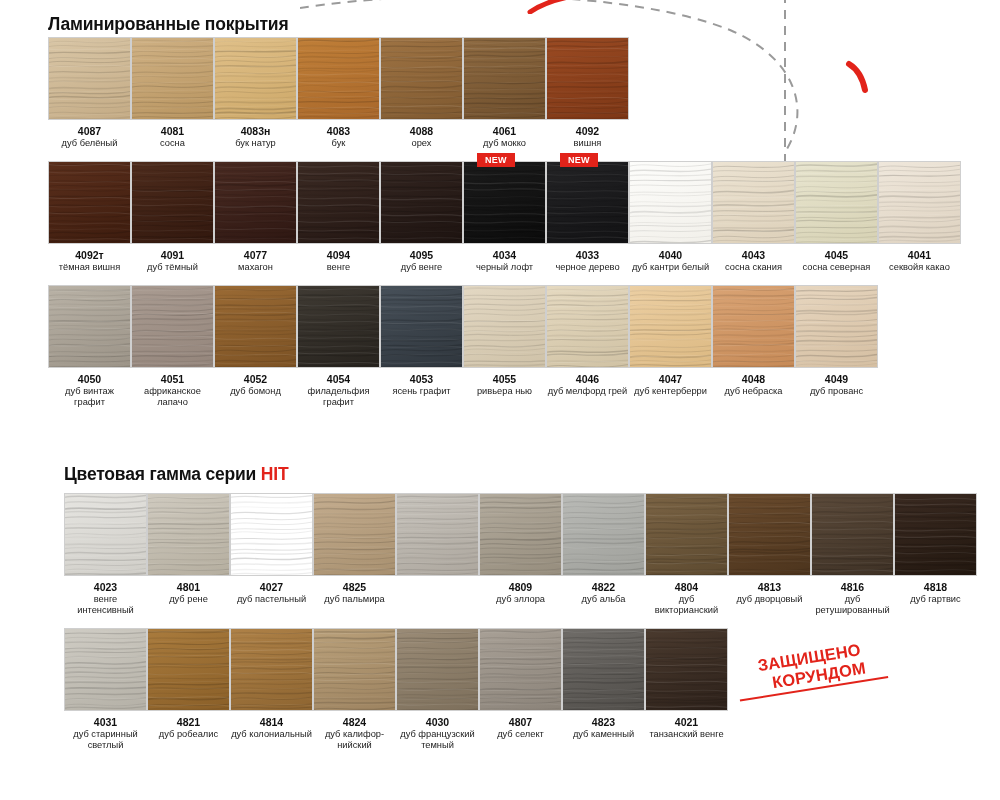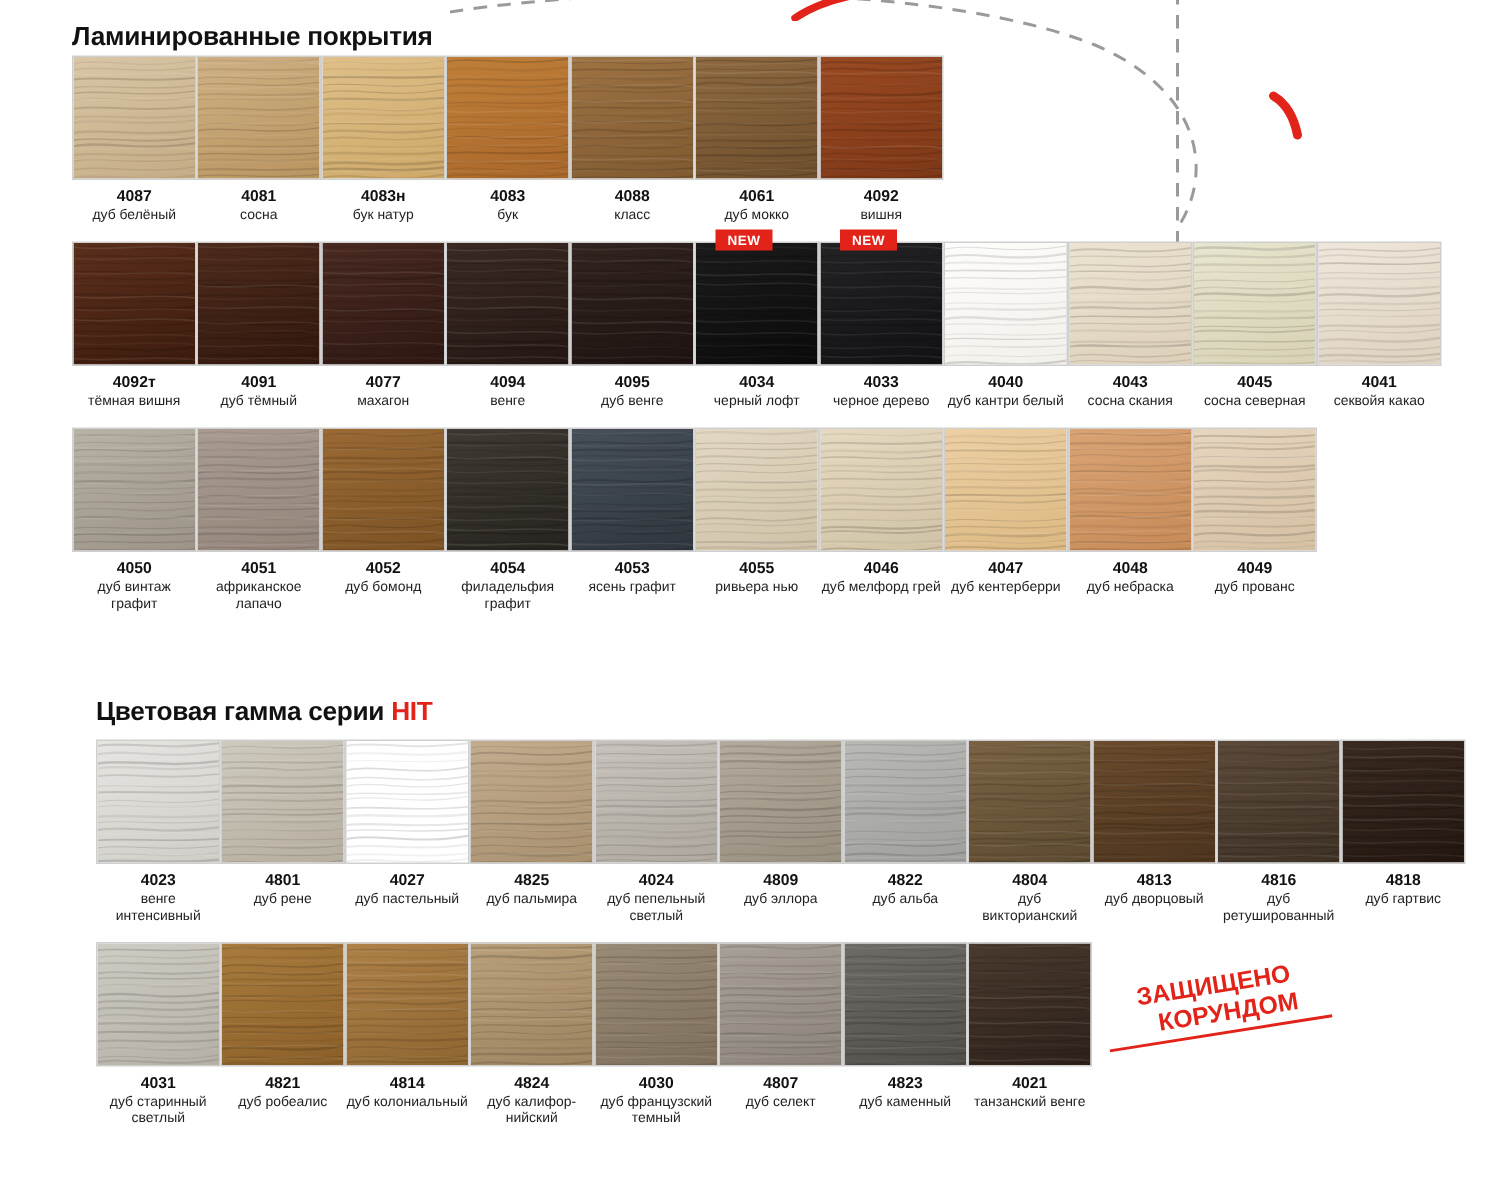--- a/index.html
+++ b/index.html
@@ -262,21 +262,21 @@
                 <path d="M0 38.1 C 25 41.1, 55 35.1, 83 39.1" stroke="rgba(255,255,255,0.06)" stroke-width="1.1" fill="none"></path>
                 <path d="M0 44.1 C 25 47.1, 55 41.1, 83 45.1" stroke="rgba(255,255,255,0.19)" stroke-width="1.1" fill="none"></path>
                 <path d="M0 53.6 C 25 56.6, 55 50.6, 83 54.6" stroke="rgba(255,255,255,0.14)" stroke-width="1.1" fill="none"></path>
                 <path d="M0 60.5 C 25 63.5, 55 57.5, 83 61.5" stroke="rgba(255,255,255,0.09)" stroke-width="1.1" fill="none"></path>
                 <path d="M0 69.6 C 25 72.6, 55 66.6, 83 70.6" stroke="rgba(255,255,255,0.19)" stroke-width="1.1" fill="none"></path>
                 <path d="M0 77.3 C 25 80.3, 55 74.3, 83 78.3" stroke="rgba(255,255,255,0.08)" stroke-width="1.1" fill="none"></path>
               </svg>
             </div>
             <div class="cap">
               <div class="code">4088</div>
-              <div class="name">класс</div>
+              <div class="name">орех</div>
             </div>
           </div>
           <div class="cell">
             <div class="sw" style="background:linear-gradient(160deg, #8e6a41, #6e4e2c);">
               <svg class="grain" viewBox="0 0 83 83" preserveAspectRatio="none">
                 <path d="M0 3.1 C 20 -0.1, 45 6.2, 83 1.5" stroke="rgba(0,0,0,0.29)" stroke-width="1.16" fill="none"></path>
                 <path d="M0 8.9 C 20 6.0, 45 11.8, 83 7.5" stroke="rgba(0,0,0,0.28)" stroke-width="0.69" fill="none"></path>
                 <path d="M0 14.4 C 20 12.9, 45 15.9, 83 13.6" stroke="rgba(0,0,0,0.25)" stroke-width="1.30" fill="none"></path>
                 <path d="M0 18.9 C 20 14.4, 45 23.3, 83 16.7" stroke="rgba(0,0,0,0.27)" stroke-width="1.52" fill="none"></path>
                 <path d="M0 24.9 C 20 23.3, 45 26.5, 83 24.1" stroke="rgba(0,0,0,0.18)" stroke-width="1.17" fill="none"></path>
@@ -1284,24 +1284,20 @@
                 <path d="M0 20.4 C 25 23.4, 55 17.4, 83 21.4" stroke="rgba(255,255,255,0.17)" stroke-width="1.1" fill="none"></path>
                 <path d="M0 27.8 C 25 30.8, 55 24.8, 83 28.8" stroke="rgba(255,255,255,0.17)" stroke-width="1.1" fill="none"></path>
                 <path d="M0 36.8 C 25 39.8, 55 33.8, 83 37.8" stroke="rgba(255,255,255,0.11)" stroke-width="1.1" fill="none"></path>
                 <path d="M0 46.2 C 25 49.2, 55 43.2, 83 47.2" stroke="rgba(255,255,255,0.19)" stroke-width="1.1" fill="none"></path>
                 <path d="M0 53.4 C 25 56.4, 55 50.4, 83 54.4" stroke="rgba(255,255,255,0.10)" stroke-width="1.1" fill="none"></path>
                 <path d="M0 61.3 C 25 64.3, 55 58.3, 83 62.3" stroke="rgba(255,255,255,0.10)" stroke-width="1.1" fill="none"></path>
                 <path d="M0 69.4 C 25 72.4, 55 66.4, 83 70.4" stroke="rgba(255,255,255,0.11)" stroke-width="1.1" fill="none"></path>
                 <path d="M0 79.7 C 25 82.7, 55 76.7, 83 80.7" stroke="rgba(255,255,255,0.13)" stroke-width="1.1" fill="none"></path>
               </svg>
             </div>
-            <div class="cap">
-              <div class="code">4024</div>
-              <div class="name">дуб пепельный светлый</div>
-            </div>
           </div>
           <div class="cell">
             <div class="sw" style="background:linear-gradient(160deg, #b3ab9d, #968d7d);">
               <svg class="grain" viewBox="0 0 83 83" preserveAspectRatio="none">
                 <path d="M0 4.4 C 20 1.6, 45 7.1, 83 3.0" stroke="rgba(0,0,0,0.20)" stroke-width="1.71" fill="none"></path>
                 <path d="M0 9.2 C 20 6.0, 45 12.5, 83 7.6" stroke="rgba(0,0,0,0.27)" stroke-width="1.35" fill="none"></path>
                 <path d="M0 14.4 C 20 11.7, 45 17.2, 83 13.1" stroke="rgba(0,0,0,0.28)" stroke-width="1.66" fill="none"></path>
                 <path d="M0 19.2 C 20 17.1, 45 21.3, 83 18.2" stroke="rgba(0,0,0,0.22)" stroke-width="0.86" fill="none"></path>
                 <path d="M0 24.1 C 20 22.5, 45 25.7, 83 23.3" stroke="rgba(0,0,0,0.12)" stroke-width="1.50" fill="none"></path>
                 <path d="M0 30.7 C 20 28.4, 45 32.9, 83 29.6" stroke="rgba(0,0,0,0.23)" stroke-width="1.18" fill="none"></path>

